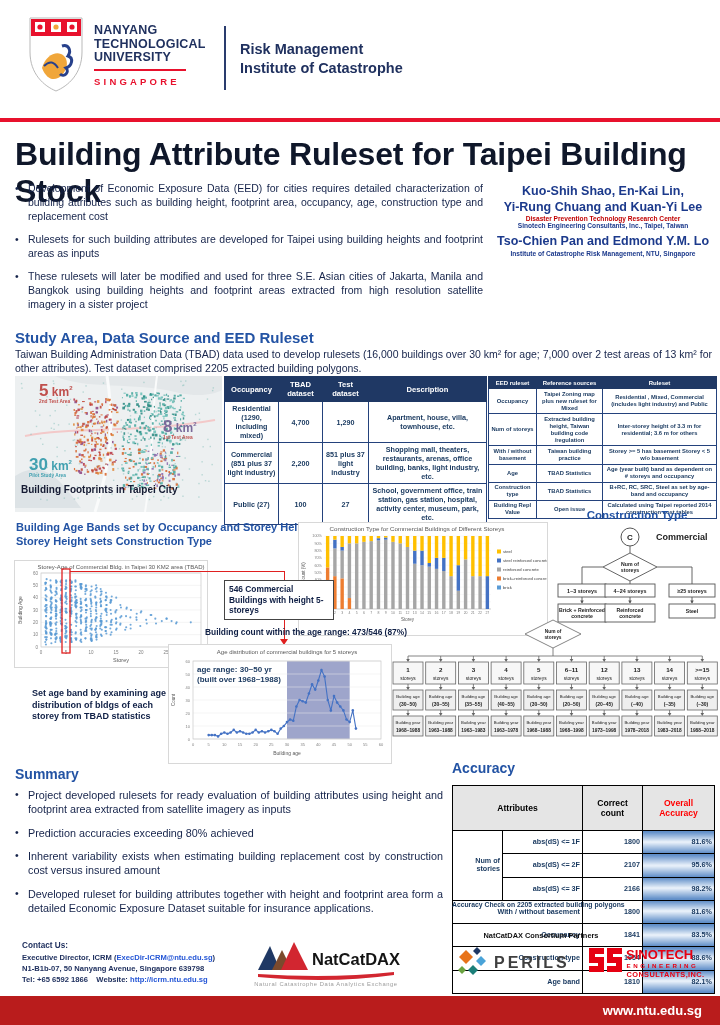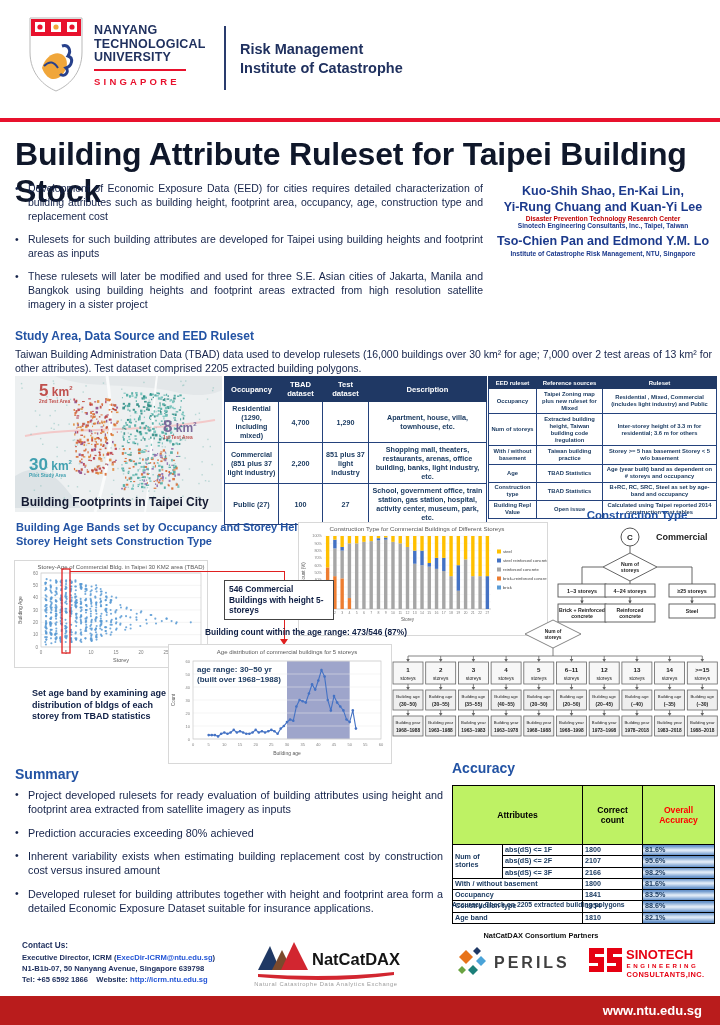--- a/index.html
+++ b/index.html
@@ -4,51 +4,51 @@
 <style>
   html,body{margin:0;padding:0;background:#fff;}
   body{font-family:"Liberation Sans",sans-serif;color:#1f2f5e;}
   .poster{position:relative;width:720px;height:1025px;background:#fff;overflow:hidden;margin:0 auto;}
   .abs{position:absolute;}
   .uni-name{font-size:12.5px;font-weight:bold;color:#20315f;line-height:1.08;letter-spacing:.2px;}
   .singapore{font-size:9.5px;font-weight:bold;color:#e8112d;letter-spacing:3.2px;margin-top:5px;}
   .inst{font-size:14.5px;font-weight:bold;color:#20315f;line-height:1.3;}
   .red-rule{background:#e8112d;}
   .poster-title{font-size:32px;font-weight:bold;color:#0f172a;letter-spacing:-.2px;}
-  .sec-h{font-weight:bold;color:#2353a4;font-size:12px;}
+  .sec-h{font-weight:bold;color:#2353a4;font-size:15px;}
   .sec-h2{font-weight:bold;color:#2353a4;font-size:11px;line-height:1.3;}
   .body-text{font-size:10.5px;color:#15234a;line-height:1.33;}
   .bullet{display:flex;margin-bottom:9px;}
   .dot{width:13px;flex:none;}
   .btext{flex:1;text-align:justify;}
   .authors{text-align:center;color:#1c3a8c;}
   .auth-bold{font-size:12.5px;font-weight:bold;line-height:1.25;}
   .auth-small-red{font-size:6.6px;color:#c00000;font-weight:bold;}
   .auth-small{font-size:6.6px;color:#1c3a8c;font-weight:bold;margin-bottom:5px;}
   table{border-collapse:collapse;table-layout:fixed;}
   .occ-table{width:262px;font-size:7.2px;color:#17375e;}
   .occ-table th{background:#1f3864;color:#fff;font-size:7.6px;padding:3px 1px;border:1px solid #1f3864;line-height:1.2;}
   .occ-table td{border:1px solid #24427c;padding:2px;text-align:center;vertical-align:middle;line-height:1.25;font-weight:bold;}
   .eed-table{width:228px;font-size:5.8px;color:#17375e;}
   .eed-table th{background:#1f3864;color:#fff;font-size:6px;padding:2.5px 1px;border:1px solid #1f3864;}
   .eed-table td{border:1px solid #24427c;padding:1.5px 2px;text-align:center;vertical-align:middle;line-height:1.22;font-weight:bold;}
   .acc-table{width:262px;font-size:7.2px;color:#17375e;}
-  .acc-table th{background:#bef264;color:#000;font-size:8.6px;padding:19px 2px;border:1.4px solid #000;}
+  .acc-table th{background:#e5e5e5;color:#000;font-size:8.6px;padding:12px 2px;border:1.4px solid #000;}
   .acc-table th.red{color:#f00;}
-  .acc-table td{border:1.4px solid #000;padding:1px 2px;text-align:left;font-weight:bold;line-height:1.15;}
+  .acc-table td{border:1.4px solid #000;padding:7px 2px;text-align:right;font-weight:bold;line-height:1.15;}
   .acc-table td.grad{background:linear-gradient(180deg,#5a8ac6 0%,#ecf3fb 48%,#5a8ac6 100%);}
   .chartbox{background:#fff;border:1px solid #d8d8d8;}
   .callout{font-size:8.4px;font-weight:bold;color:#0f1f45;line-height:1.25;}
   .boxed{border:1.2px solid #444;background:#fff;padding:3px 4px;}
   .map-label{position:absolute;font-weight:bold;line-height:1;}
   .map-label .big{font-size:17px;}
   .map-label .unit{font-size:12px;}
   .map-label .sup{font-size:6px;vertical-align:super;}
   .map-label .sub{display:block;font-size:4.8px;margin-top:1px;font-weight:bold;}
-  .map-caption{position:absolute;left:6px;bottom:3px;font-size:12px;font-weight:bold;color:#151b33;}
+  .map-caption{position:absolute;left:6px;bottom:17px;font-size:10px;font-weight:bold;color:#151b33;}
   .contact{font-size:7.6px;font-weight:bold;color:#20315f;line-height:1.45;}
   .contact .h{font-size:8.2px;}
   .link{color:#2456d6;text-decoration:none;}
   .partners-h{font-size:7.4px;font-weight:bold;color:#111;text-align:center;}
   .bottom-bar{background:#b91c1c;}
   .bottom-url{position:absolute;right:18px;top:0;line-height:29px;color:#fff;font-weight:bold;font-size:13px;}
   .conn{position:absolute;}
   .note-text{font-size:9px;font-weight:bold;color:#0f1f45;line-height:1.3;}
 </style>
 </head>

